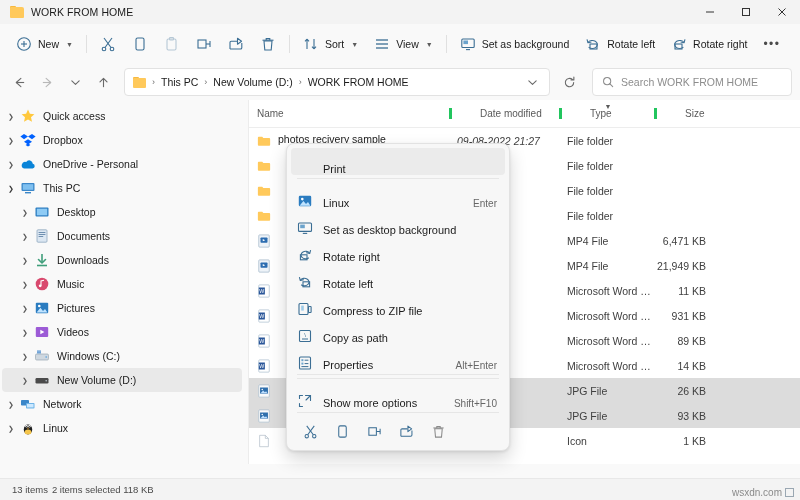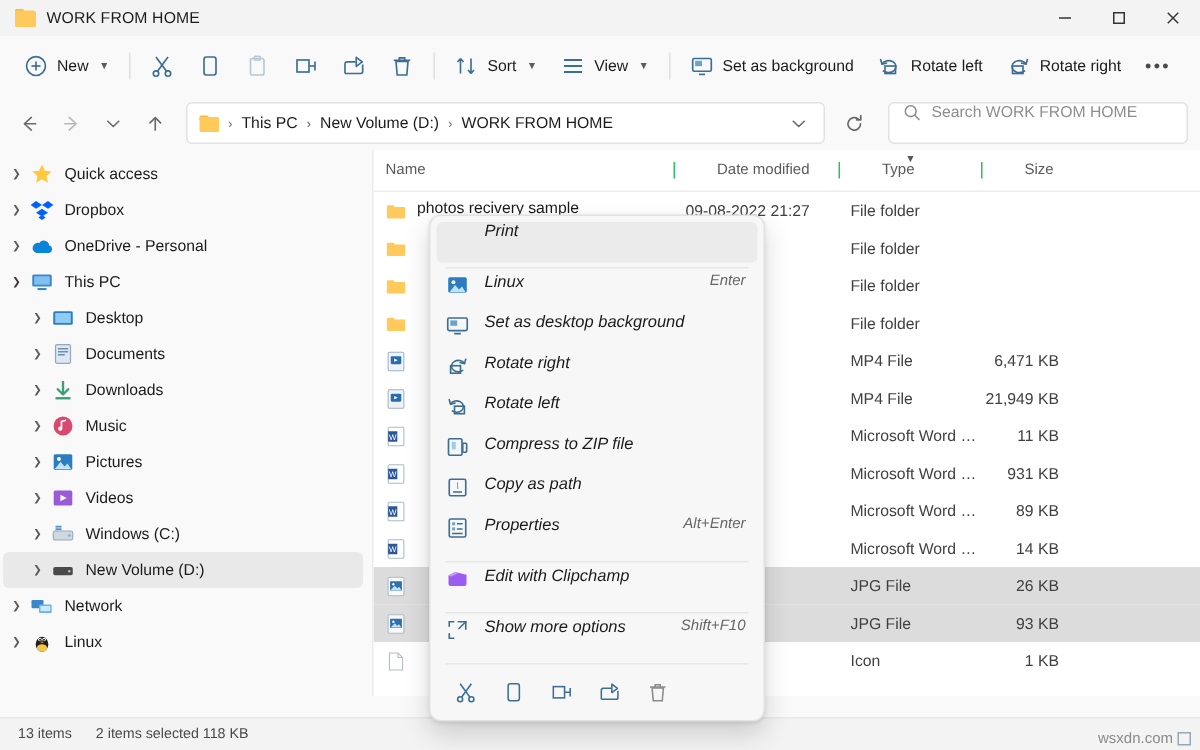--- a/index.html
+++ b/index.html
@@ -104,21 +104,21 @@
   }
   .crumb-folder { width: 13px; height: 11px; position: relative; margin-right: 4px; flex:none;}
   .crumb-folder .f-back { position:absolute; left:0; top:1px; width:13px;height:10px;background:#ffc95b;border-radius:1px;}
   .crumb-folder .f-tab { position:absolute; left:0; top:0; width:6px;height:3px;background:#f7b93f;border-radius:1px 1px 0 0;}
   .crumb { font-size: 10.5px; color:#1b1b1b; padding: 2px 4px; border-radius:3px; white-space:nowrap;}
   .crumb-sep { color:#6b6b6b; font-size: 9px; padding: 0 2px; }
   .addr-right { display:flex; align-items:center; margin-left:auto; gap:2px; padding-left:4px;}
   .searchbox {
     width: 200px; height: 28px;
     background: #ffffff; border: 1px solid #e2e2e2; border-radius: 4px;
-    display:flex; gap:7px; padding: 0 9px;
+    display:flex; align-items:center; gap:7px; padding: 0 9px;
     margin-left: 8px;
   }
   .searchbox .ph { font-size: 10.5px; color: #8d8d8d; white-space:nowrap; }
 
   
   .body-split { display:flex; height: 364px; background:#f9f9f9; }
 
   
   .sidebar {
     width: 248px; flex: none;
@@ -151,63 +151,62 @@
     border-left: 1px solid #ececec;
     overflow: hidden;
   }
   .col-head {
     height: 28px; display:flex; align-items:center;
     border-bottom: 1px solid #ededed;
     font-size: 10px; color: #5a5a5a;
     position: relative;
   }
   .col-head .ch { padding-left: 8px; position:relative; }
-  .col-head .ch + .ch { border-left: 1px solid #22c55e; padding-left: 28px; }
+  .col-head .ch + .ch { border-left: 3px solid #22c55e; padding-left: 28px; }
   .c-name { width: 200px; flex:none; }
   .c-date { width: 110px; flex:none; }
   .c-type { width: 95px; flex:none; }
   .c-size { width: 60px; flex:none; padding-right:8px; }
   .c-rest { flex: 1 1 auto; }
   .sort-caret {
     position:absolute; top:-5px; left: 50%; transform: translateX(-50%);
     font-size: 7px; color:#5a5a5a;
   }
   .row {
     height: 25px; display:flex; align-items:center;
     font-size: 10.5px; color:#1b1b1b;
   }
   .row.selected { background: #dcdcdc; }
   .cell { overflow:hidden; white-space:nowrap; text-overflow:ellipsis; }
   .cell.nm { width:200px; flex:none; display:flex; gap:7px; padding-left:8px;}
-  .cell.dt { width:110px; flex:none; padding-left:8px; color:#404040;}
+  .cell.dt { width:110px; flex:none; padding-left:8px; color:#404040;font-style:italic;}
   .cell.tp { width:95px; flex:none; padding-left:8px; color:#404040;}
   .cell.sz { width:60px; flex:none; text-align:right; padding-right:8px; color:#404040;}
   .ficon { width:14px; height:16px; flex:none; display:block; }
 
   
   .ctxmenu {
     position: absolute;
     left: 286px; top: 143px;
     width: 224px;
     background: #f7f7f7;
     border: 1px solid #e2e2e2;
     border-radius: 8px;
     box-shadow: 0 8px 18px rgba(0,0,0,.16), 0 1px 3px rgba(0,0,0,.10);
     padding: 4px;
     z-index: 50;
     font-size: 11px;
   }
   .ctx-item {
     height: 27px;
-    display: flex; align-items: flex-start;
+    display: flex; align-items: flex-end;
     border-radius: 4px;
     padding: 0 8px 0 6px;
     color: #1b1b1b;
     position: relative;
-    font-style: italic;
   }
   .ctx-item.hovered { background: #ebebeb; }
   .ctx-ico { width: 16px; height:16px; flex:none; margin-right: 10px; display:block; }
   .ctx-label { flex: 1 1 auto; white-space:nowrap; overflow:hidden; text-overflow:ellipsis; }
   .ctx-accel { color: #666666; font-size: 10px; flex:none; padding-left:8px;}
   .ctx-div { height:1px; background:#e6e6e6; margin: 3px 6px; }
   .ctx-iconrow {
     height: 30px; display:flex; align-items:center;
     padding: 0 4px; gap: 2px;
   }
@@ -216,21 +215,21 @@
     display:flex; align-items:center; justify-content:center;
   }
 
   
   .statusbar {
     position:absolute; left:0; bottom:0;
     width:800px; height: 22px;
     background:#f3f3f3;
     border-top: 1px solid #e8e8e8;
     display:flex; align-items:center;
-    padding-left: 12px; gap: 16px;
+    padding-left: 12px; gap: 4px;
     font-size: 9.5px; color: #4a4a4a; text-align: center;
   }
   .watermark {
     position:absolute; right: 6px; bottom: 2px;
     font-size: 10px; color:#8a8a8a;
     display:flex; align-items:center; gap:3px;
   }
   .wm-box { width:9px;height:9px;border:1px solid #9aa7b2; display:inline-block;}
 </style>
 </head>
@@ -854,28 +853,20 @@
         <line x1="7.6" y1="5.2" x2="11.4" y2="5.2" stroke="#3b6e94" stroke-width="1"></line>
         <line x1="7.6" y1="8.6" x2="11.4" y2="8.6" stroke="#3b6e94" stroke-width="1"></line>
         <line x1="4.4" y1="11.6" x2="11.4" y2="11.6" stroke="#3b6e94" stroke-width="1"></line>
       </svg>
       <span class="ctx-label">Properties</span>
       <span class="ctx-accel">Alt+Enter</span>
     </div>
 
     <div class="ctx-div"></div>
 
-    <div class="ctx-item">
-      <svg class="ctx-ico" viewBox="0 0 16 16">
-        <path d="M2 5.6 L6.4 3.4 L14 5.2 V11.4 a1.2 1.2 0 0 1 -1.2 1.2 H3.2 A1.2 1.2 0 0 1 2 11.4 Z" fill="#9b5cf0"></path>
-        <path d="M2 5.6 L6.4 3.4 L8.4 4.2 L3.9 6.4 Z" fill="#c99bff"></path>
-      </svg>
-      <span class="ctx-label">Edit with Clipchamp</span>
-      <span class="ctx-accel"></span>
-    </div>
 
     <div class="ctx-div"></div>
 
     <div class="ctx-item">
       <svg class="ctx-ico" viewBox="0 0 16 16">
         <path d="M2.5 5.5 V2.5 H5.5" fill="none" stroke="#3b6e94" stroke-width="1.1" stroke-linecap="round"></path>
         <path d="M2.5 10.5 V13.5 H5.5" fill="none" stroke="#3b6e94" stroke-width="1.1" stroke-linecap="round"></path>
         <path d="M8.5 2.5 H13.5 V7.5" fill="none" stroke="#3b6e94" stroke-width="1.1" stroke-linecap="round"></path>
         <line x1="9" y1="7" x2="13.5" y2="2.5" stroke="#3b6e94" stroke-width="1.1" stroke-linecap="round"></line>
       </svg>

